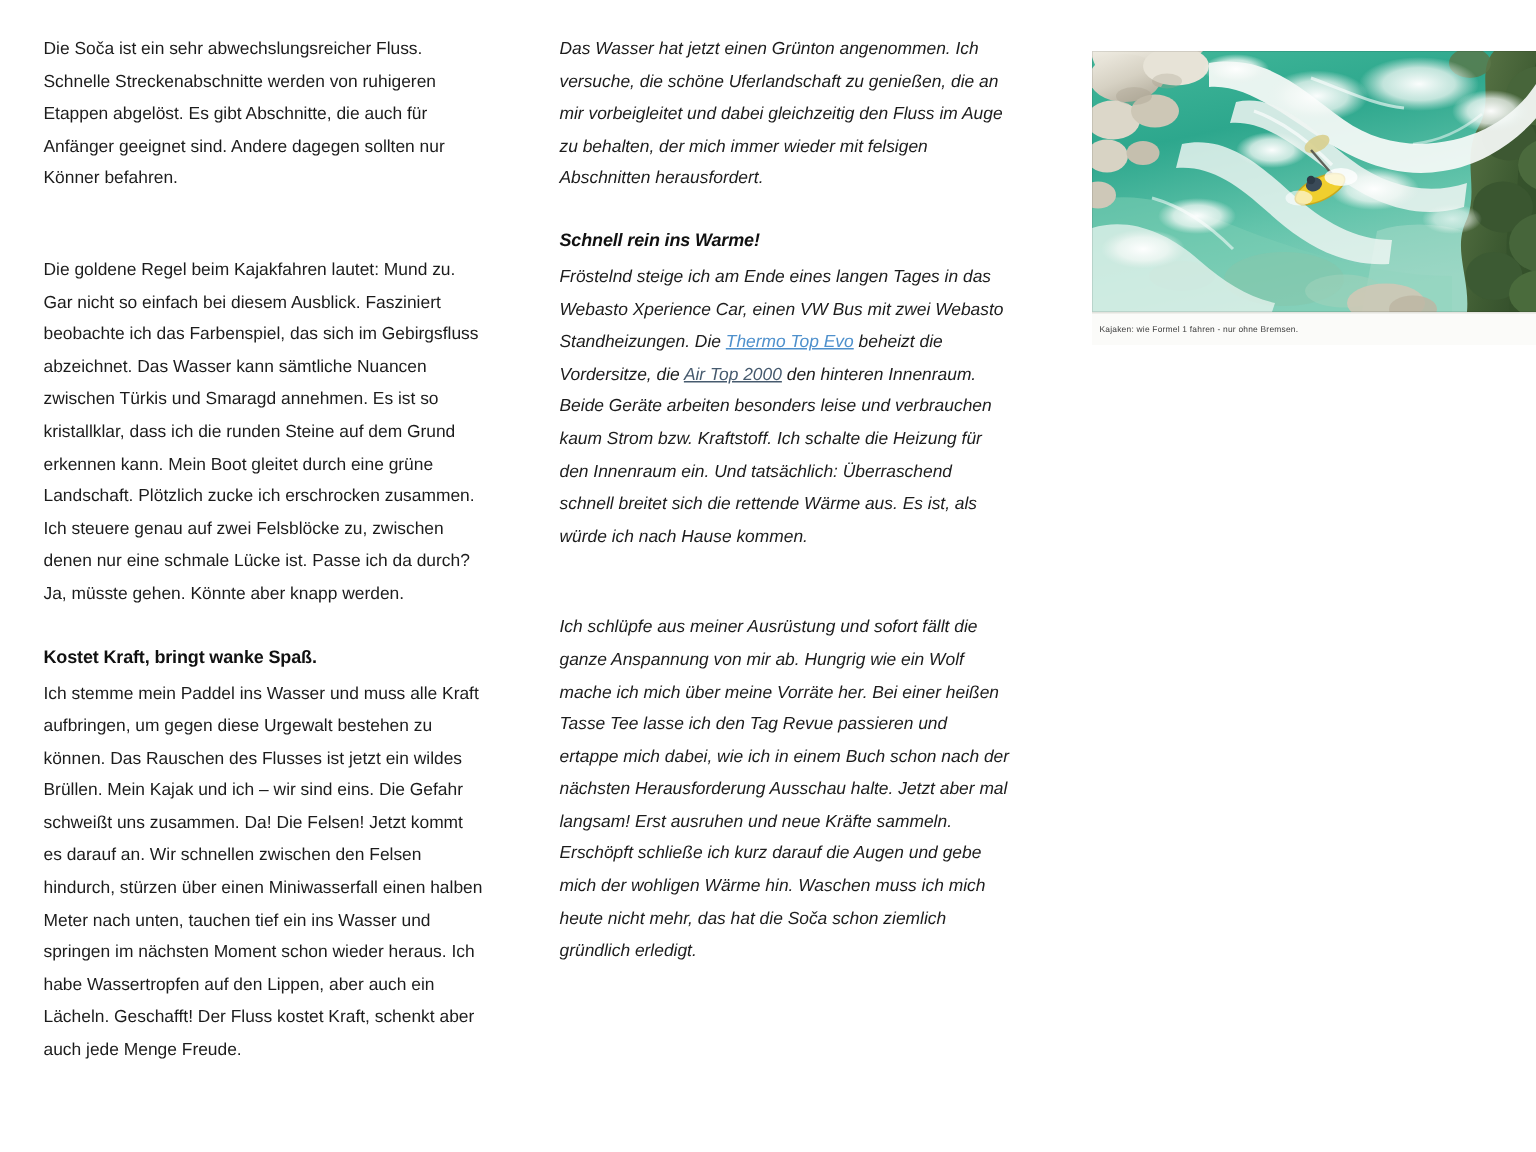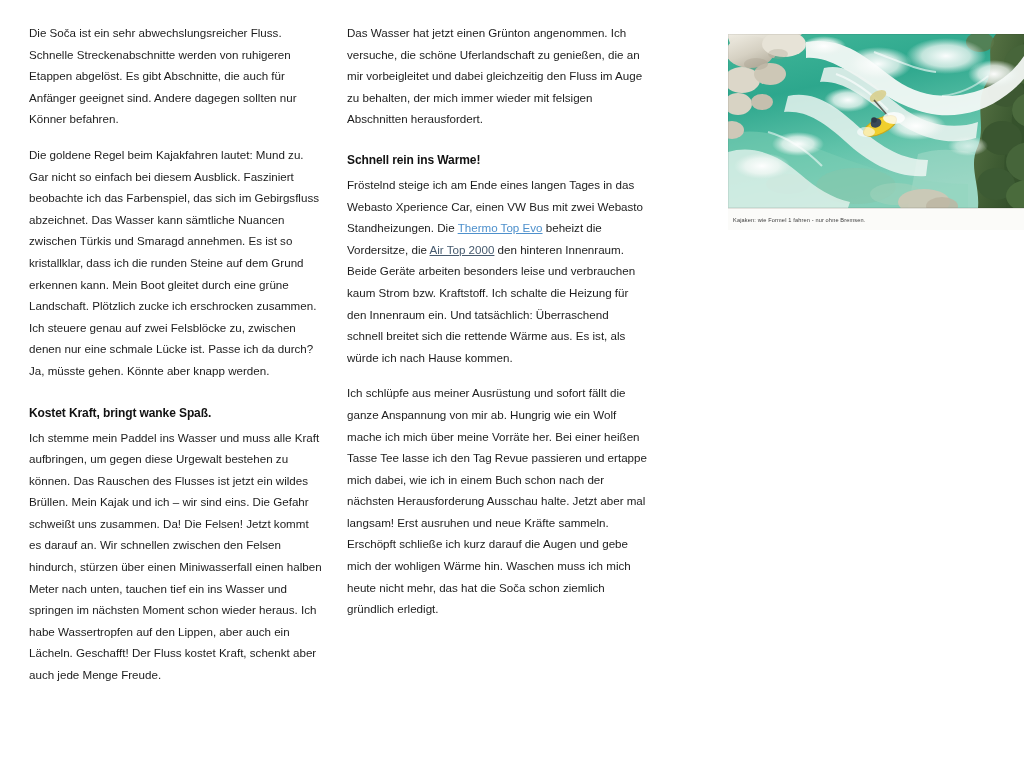--- a/index.html
+++ b/index.html
@@ -26,26 +26,26 @@
   
   .col {
     position: absolute;
     top: 22px;
     font-size: 11.6px;
     line-height: 21.6px;
     color: #1c1c1c;
     text-align: left;
   }
   .col-1 { left: 29px;  width: 294px; }
-  .col-2 { left: 347px; width: 300px; }
+  .col-2 { left: 373px; width: 300px; font-style: italic; }
 
   .para {
     margin: 0 0 0 0;
   }
-  .para + .para { margin-top: 14px; }
+  .para + .para { margin-top: 39px; }
   .para.tight + .para.tight { margin-top: 0; }
 
   .heading {
     font-size: 12px;
     line-height: 20px;
     font-weight: bold;
     color: #111111;
     margin: 21px 0 4px 0;
     letter-spacing: -0.1px;
   }

